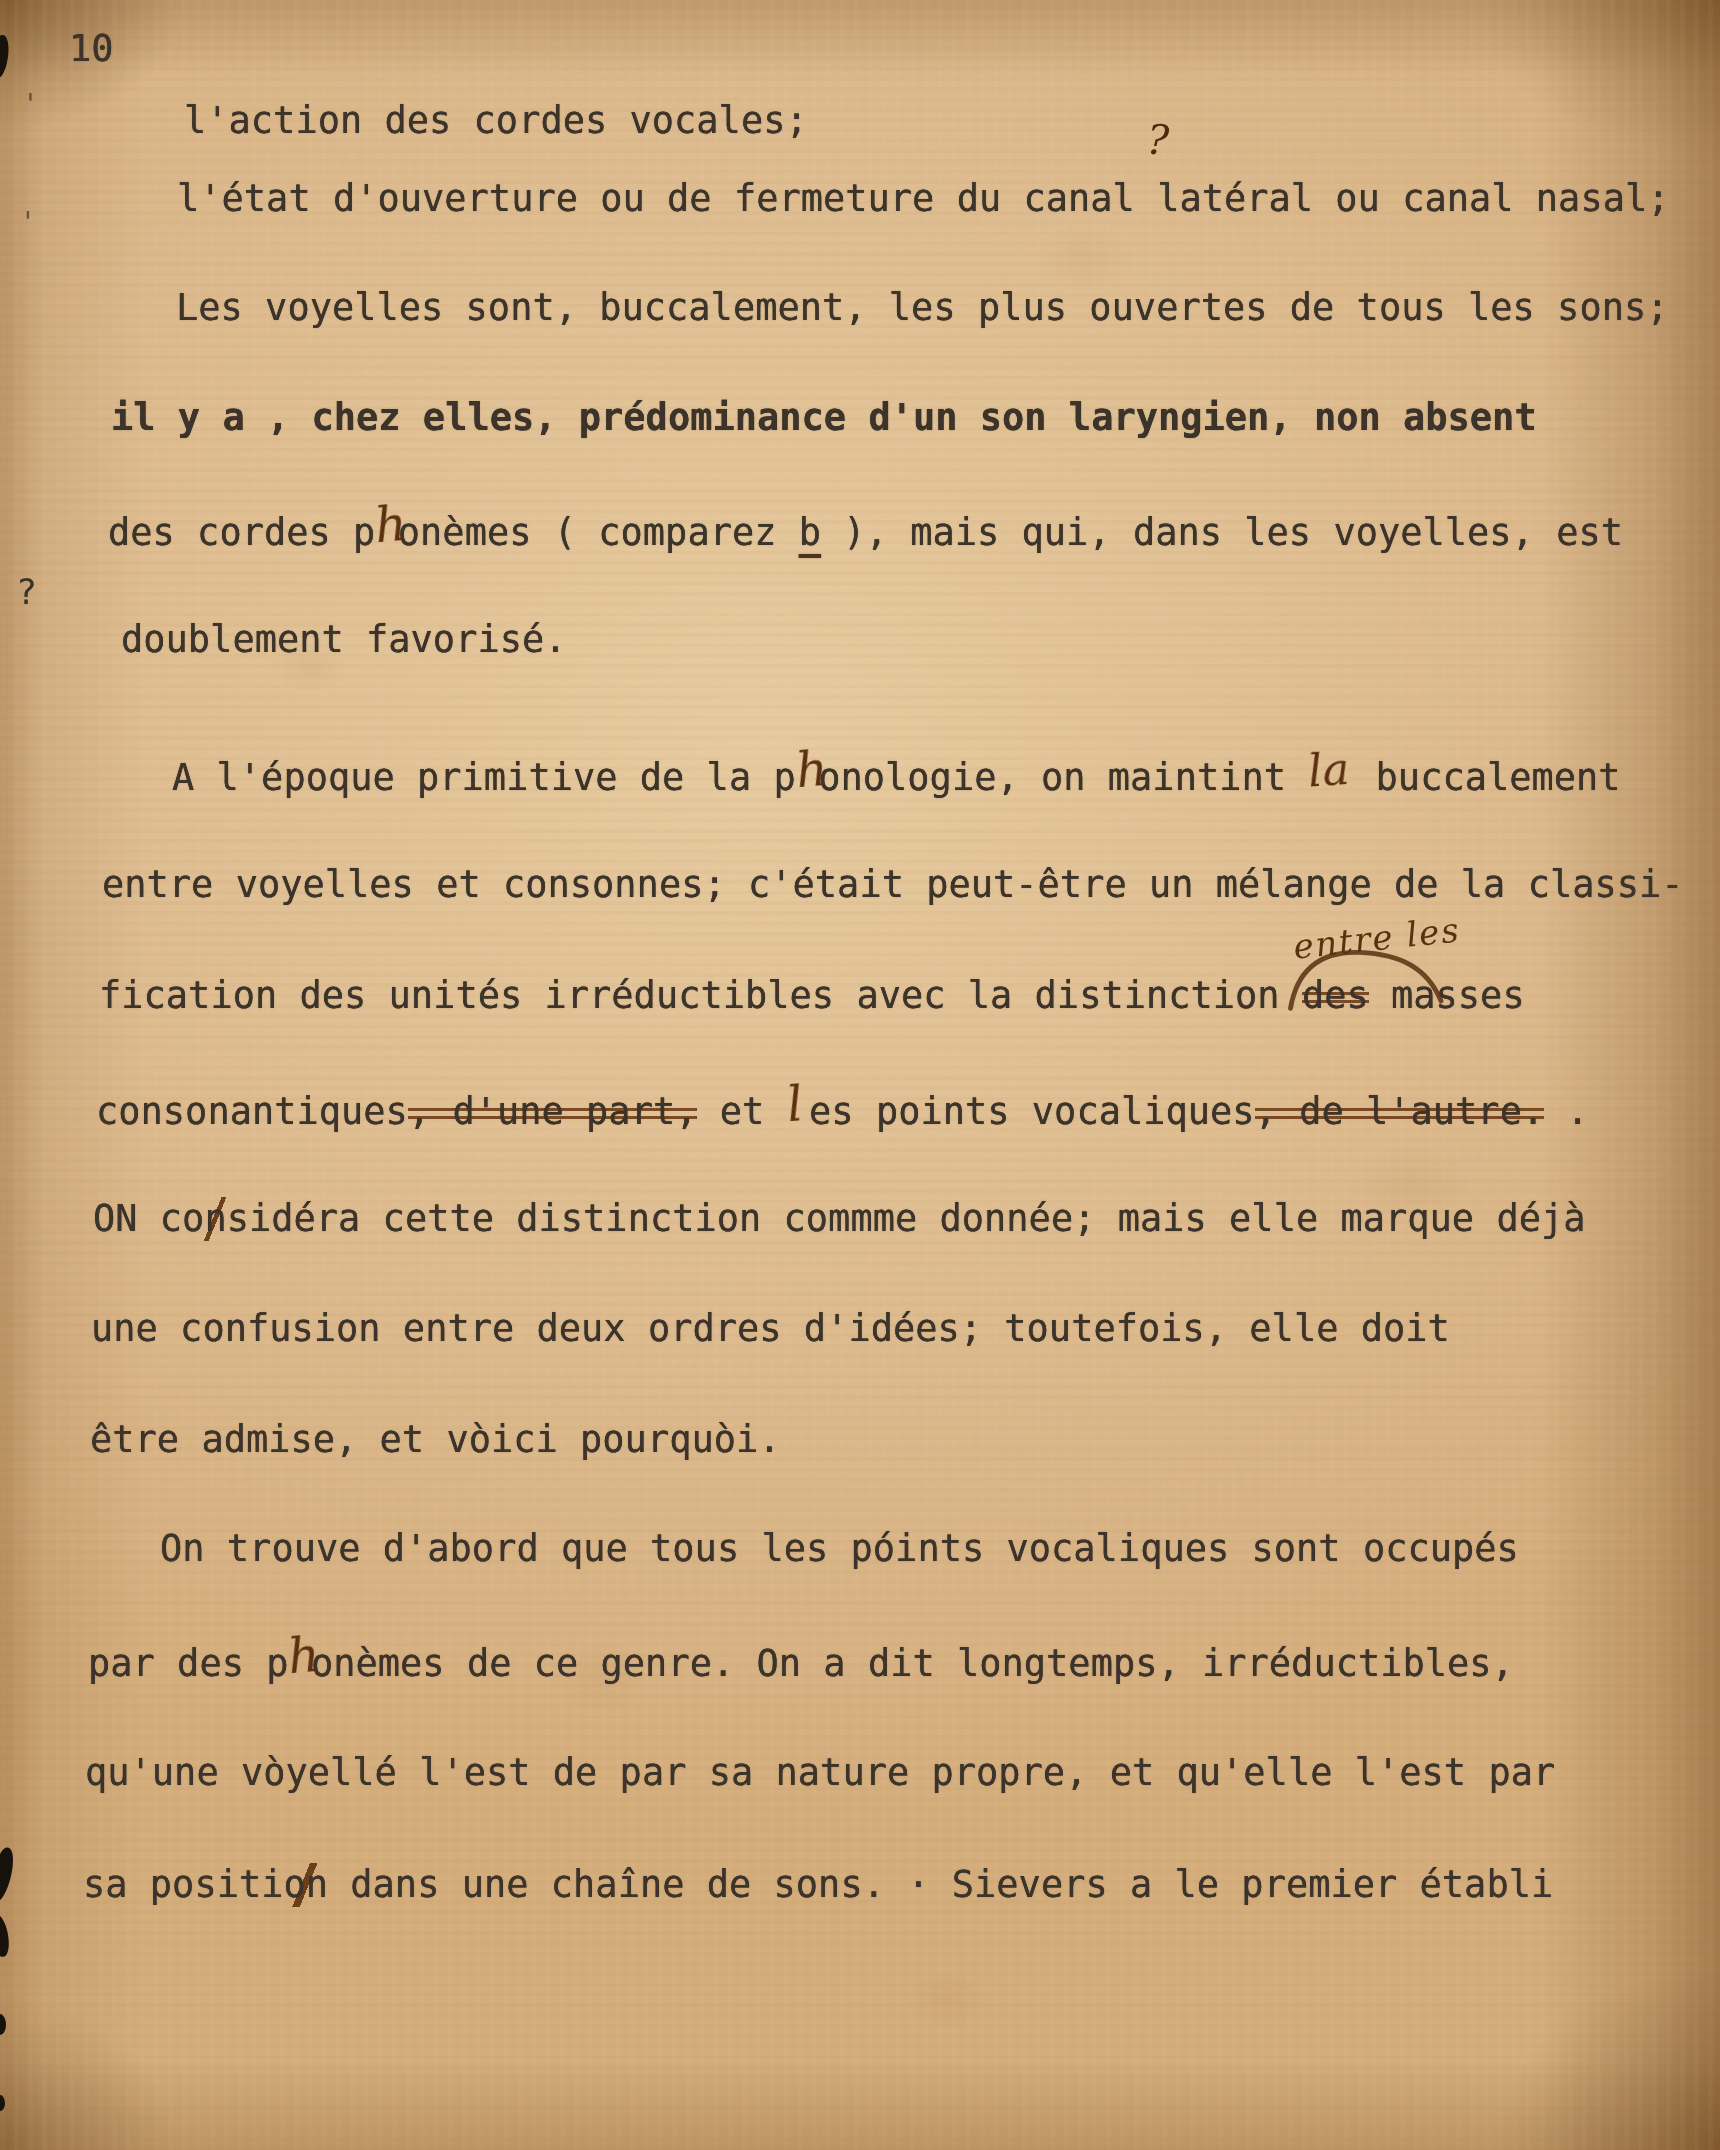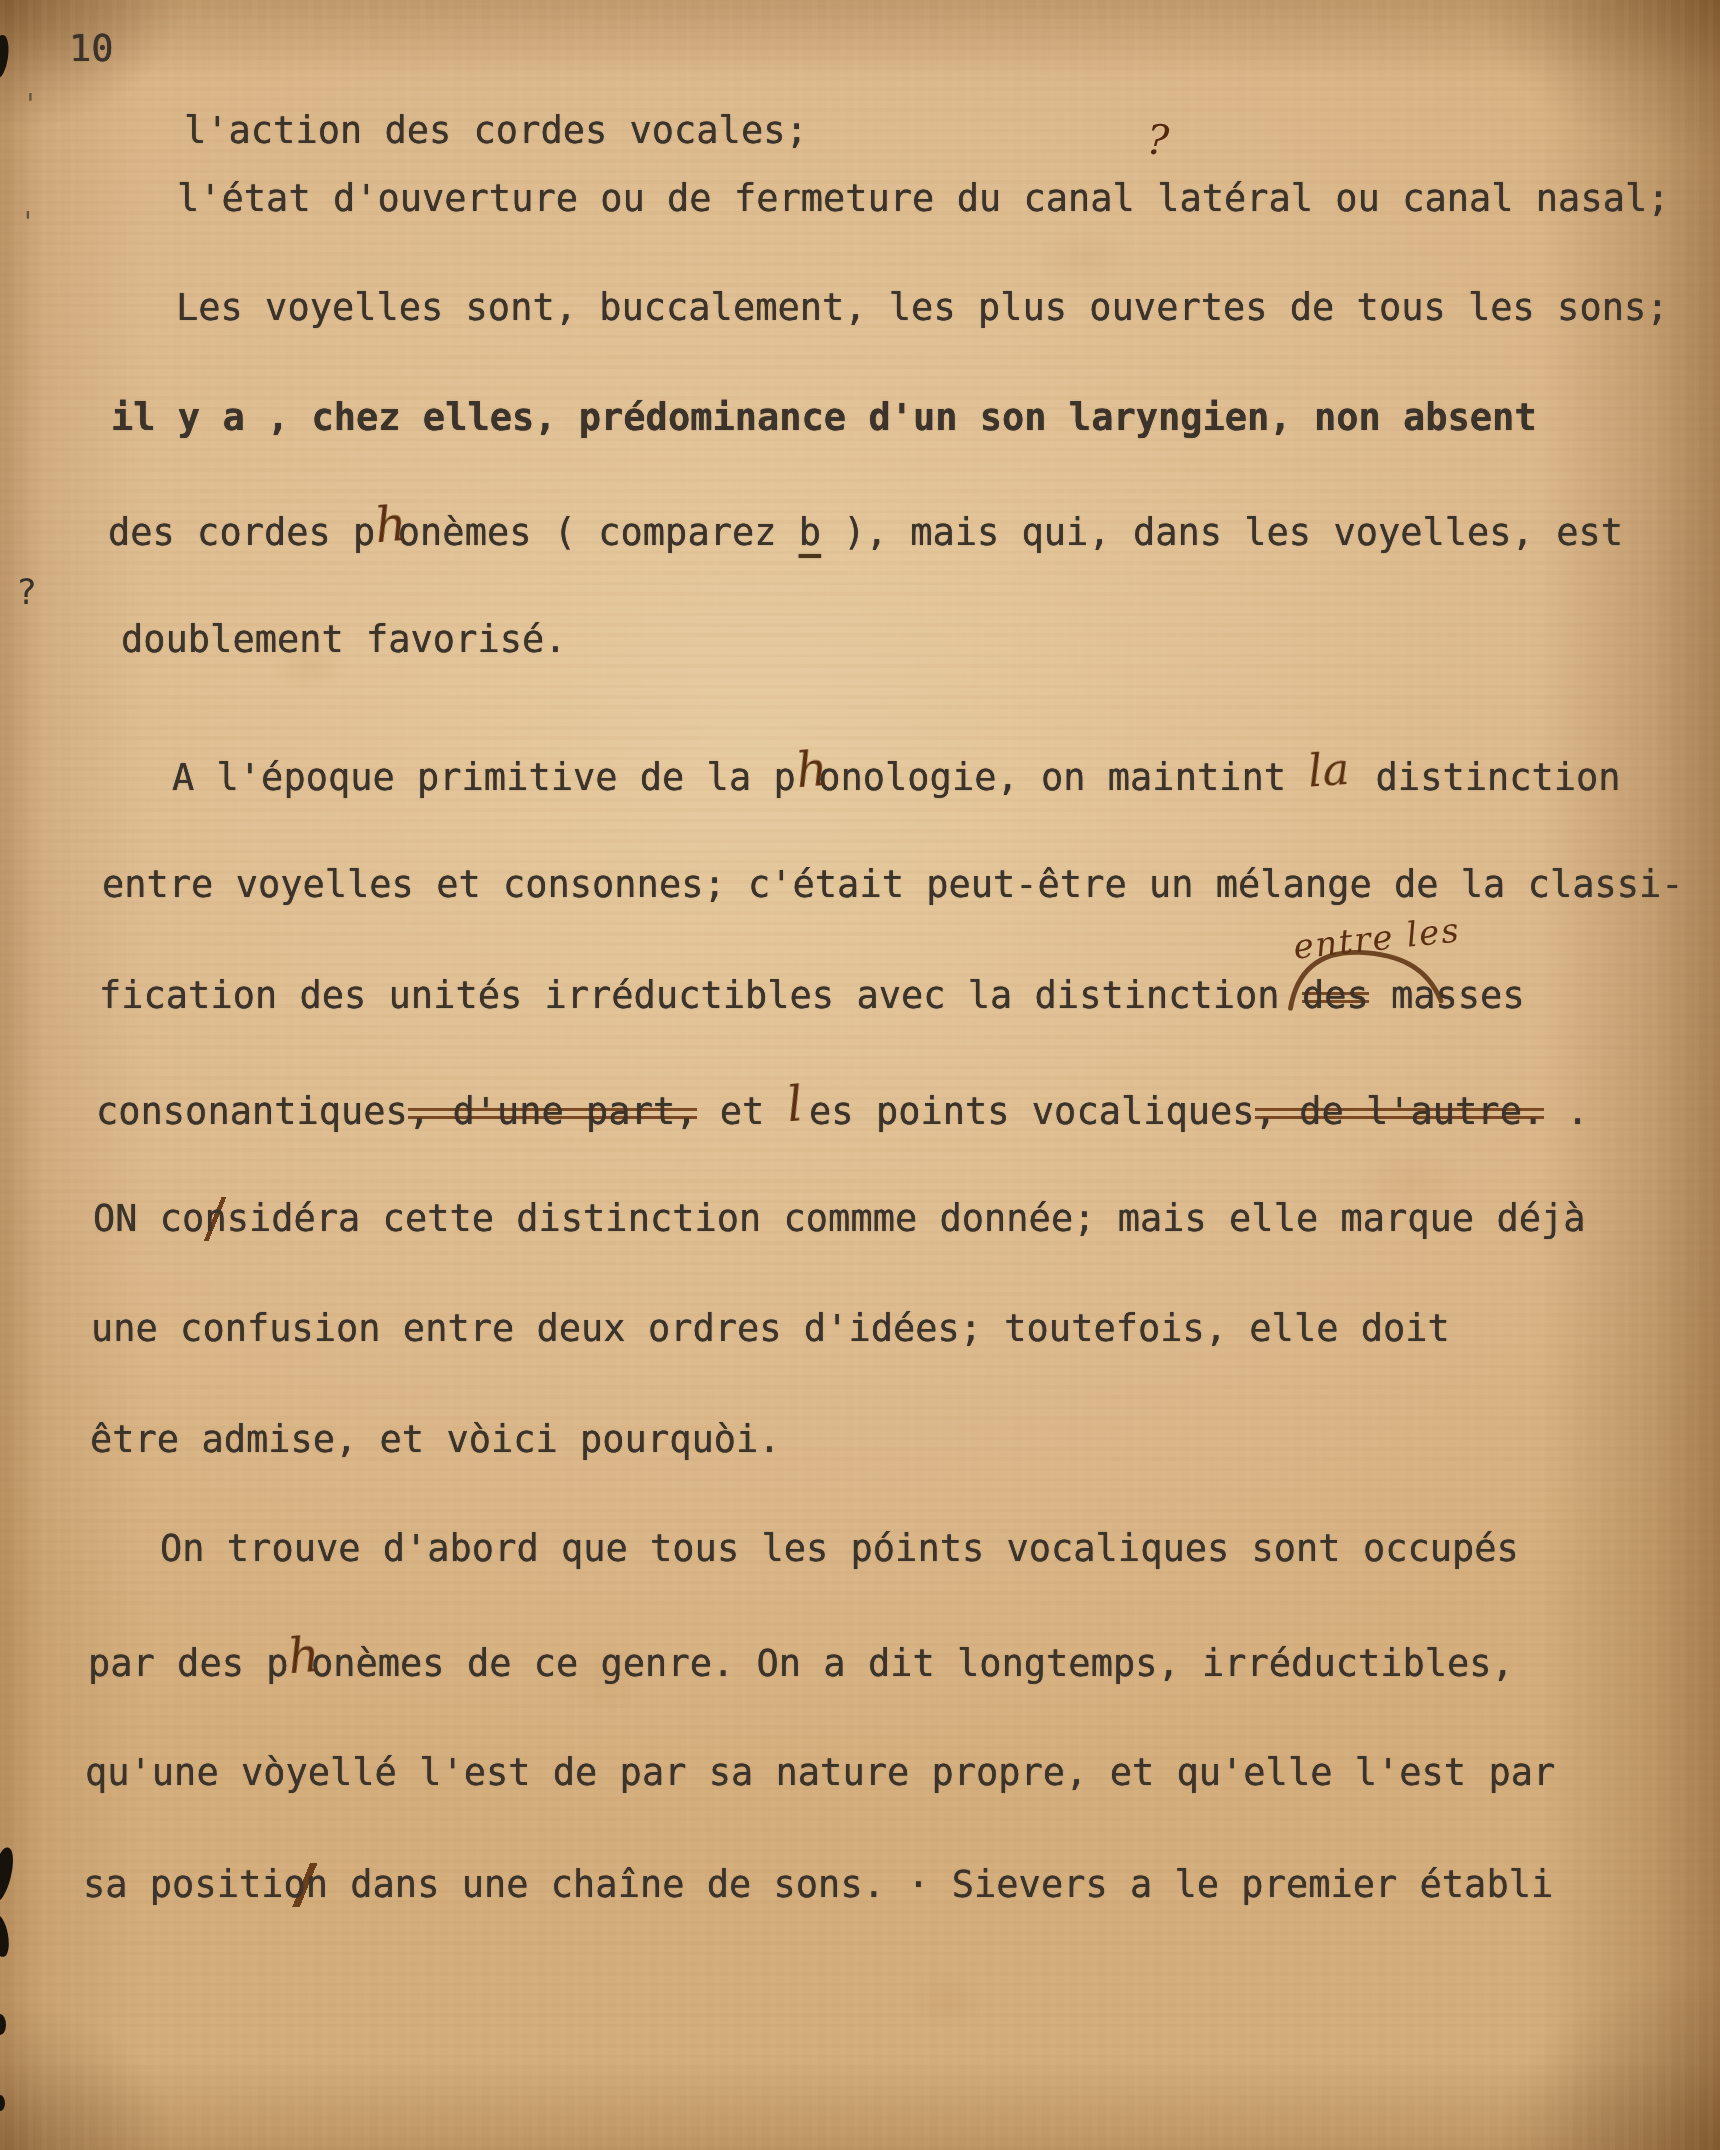--- a/index.html
+++ b/index.html
@@ -88,27 +88,27 @@
 </style>
 </head>
 <body>
 
 <div id="page">
   <div id="texture"></div>
   <svg id="caret-curve" width="176" height="67" viewBox="0 0 290 110">
     <path d="M14,104 C26,34 70,10 128,12 C196,15 240,38 262,92" fill="none" stroke="#5b3011" stroke-width="8" stroke-linecap="round" opacity="0.85"></path>
   </svg>
 <div class="line" style="left: 69px; top: 27px;"><span>10</span></div>
-    <div class="line" style="left: 184px; top: 99px; margin-top: 10px;"><span>l'action des cordes vocales;</span></div>
+    <div class="line" style="left: 184px; top: 99px;"><span>l'action des cordes vocales;</span></div>
     <div class="line" style="left: 177px; top: 177px;"><span>l'état d'ouverture ou de fermeture du canal latéral ou canal nasal;</span></div>
     <div class="line" style="left: 176px; top: 286px;"><span>Les voyelles sont, buccalement, les plus ouvertes de tous les sons;</span></div>
     <div class="line" style="left: 111px; top: 396px; font-weight: bold;"><span>il y a , chez elles, prédominance d'un son laryngien, non absent</span></div>
     <div class="line" style="left: 108px; top: 508px;"><span>des cordes p</span><span class="hand">h</span><span>onèmes ( comparez </span><span class="underline">b</span><span> ), mais qui, dans les voyelles, est</span></div>
     <div class="line" style="left: 121px; top: 618px;"><span>doublement favorisé.</span></div>
-    <div class="line" style="left: 172px; top: 753px;"><span>A l'époque primitive de la p</span><span class="hand">h</span><span>onologie, on maintint </span><span class="hand-la">la</span><span> distinction</span></div>
+    <div class="line" style="left: 172px; top: 753px;"><span>A l'époque primitive de la p</span><span class="hand">h</span><span>onologie, on maintint </span><span class="hand-la">la</span><span> buccalement</span></div>
     <div class="line" style="left: 102px; top: 863px;"><span>entre voyelles et consonnes; c'était peut-être un mélange de la classi-</span></div>
     <div class="line" style="left: 99px; top: 974px;"><span>fication des unités irréductibles avec la distinction </span><span class="struck">des</span><span> masses</span></div>
     <div class="line" style="left: 96px; top: 1087px;"><span>consonantiques</span><span class="struck">, d'une part,</span><span> et </span><span class="hand">l</span><span>es points vocaliques</span><span class="struck">, de l'autre.</span><span> .</span></div>
     <div class="line" style="left: 93px; top: 1197px;"><span>ON co</span><span class="overstruck">n</span><span>sidéra cette distinction commme donnée; mais elle marque déjà</span></div>
     <div class="line" style="left: 90px; top: 1418px;"><span>être admise, et vòici pourquòi.</span></div>
     <div class="line" style="left: 91px; top: 1307px;"><span>une confusion entre deux ordres d'idées; toutefois, elle doit</span></div>
     <div class="line" style="left: 160px; top: 1527px;"><span>On trouve d'abord que tous les póints vocaliques sont occupés</span></div>
     <div class="line" style="left: 88px; top: 1639px;"><span>par des p</span><span class="hand">h</span><span>onèmes de ce genre. On a dit longtemps, irréductibles,</span></div>
     <div class="line" style="left: 85px; top: 1751px;"><span>qu'une vòyellé l'est de par sa nature propre, et qu'elle l'est par</span></div>
     <div class="line" style="left: 83px; top: 1863px;"><span>sa positi</span><span class="overstruck">on</span><span> dans une chaîne de sons. · Sievers a le premier établi</span></div>

